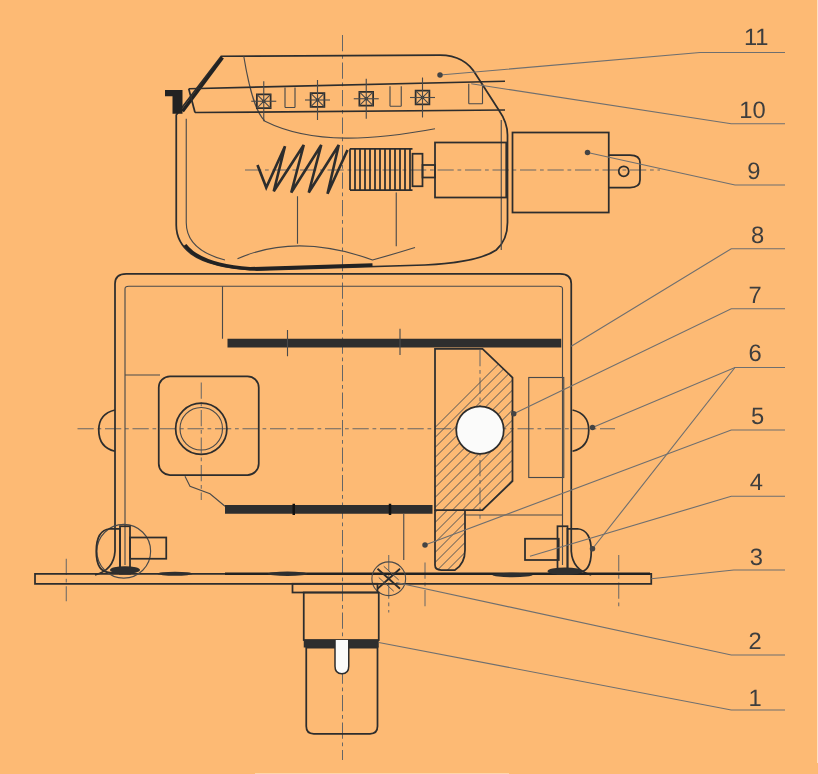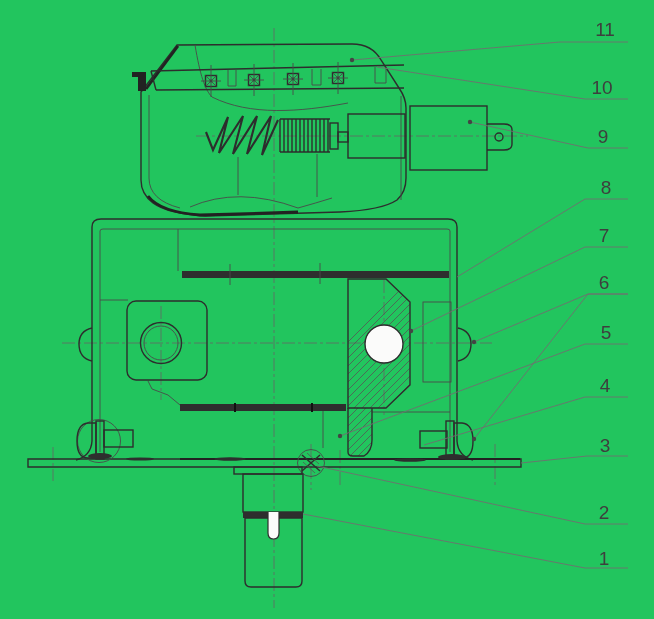--- a/index.html
+++ b/index.html
@@ -1,16 +1,16 @@
 <!DOCTYPE html>
 <html><head>
 <meta charset="utf-8">
 <style>
   html,body{margin:0;padding:0;background:#ffffff;}
-  #stage{width:654px;height:619px;background:#22c55e;position:relative;overflow:hidden;}
+  #stage{width:654px;height:619px;background:#fdba74;position:relative;overflow:hidden;}
   svg{display:block;}
   text.callout{font-family:"Liberation Sans", sans-serif;font-size:19px;fill:#3e3e3e;}
   .main{stroke:#2d2d2d;fill:none;stroke-width:1.4;}
   .thin{stroke:#4a4a4a;fill:none;stroke-width:0.9;}
   .thick{stroke:#222222;fill:none;stroke-width:2.8;}
   .fillDark{fill:#2e2e2e;stroke:none;}
   .center{stroke:#666666;fill:none;stroke-width:0.8;stroke-dasharray:13 3 3 3;}
   .hatch{stroke:#555555;stroke-width:0.8;}
   .leader{stroke:#6f6f6f;stroke-width:0.9;fill:none;}
 </style>

